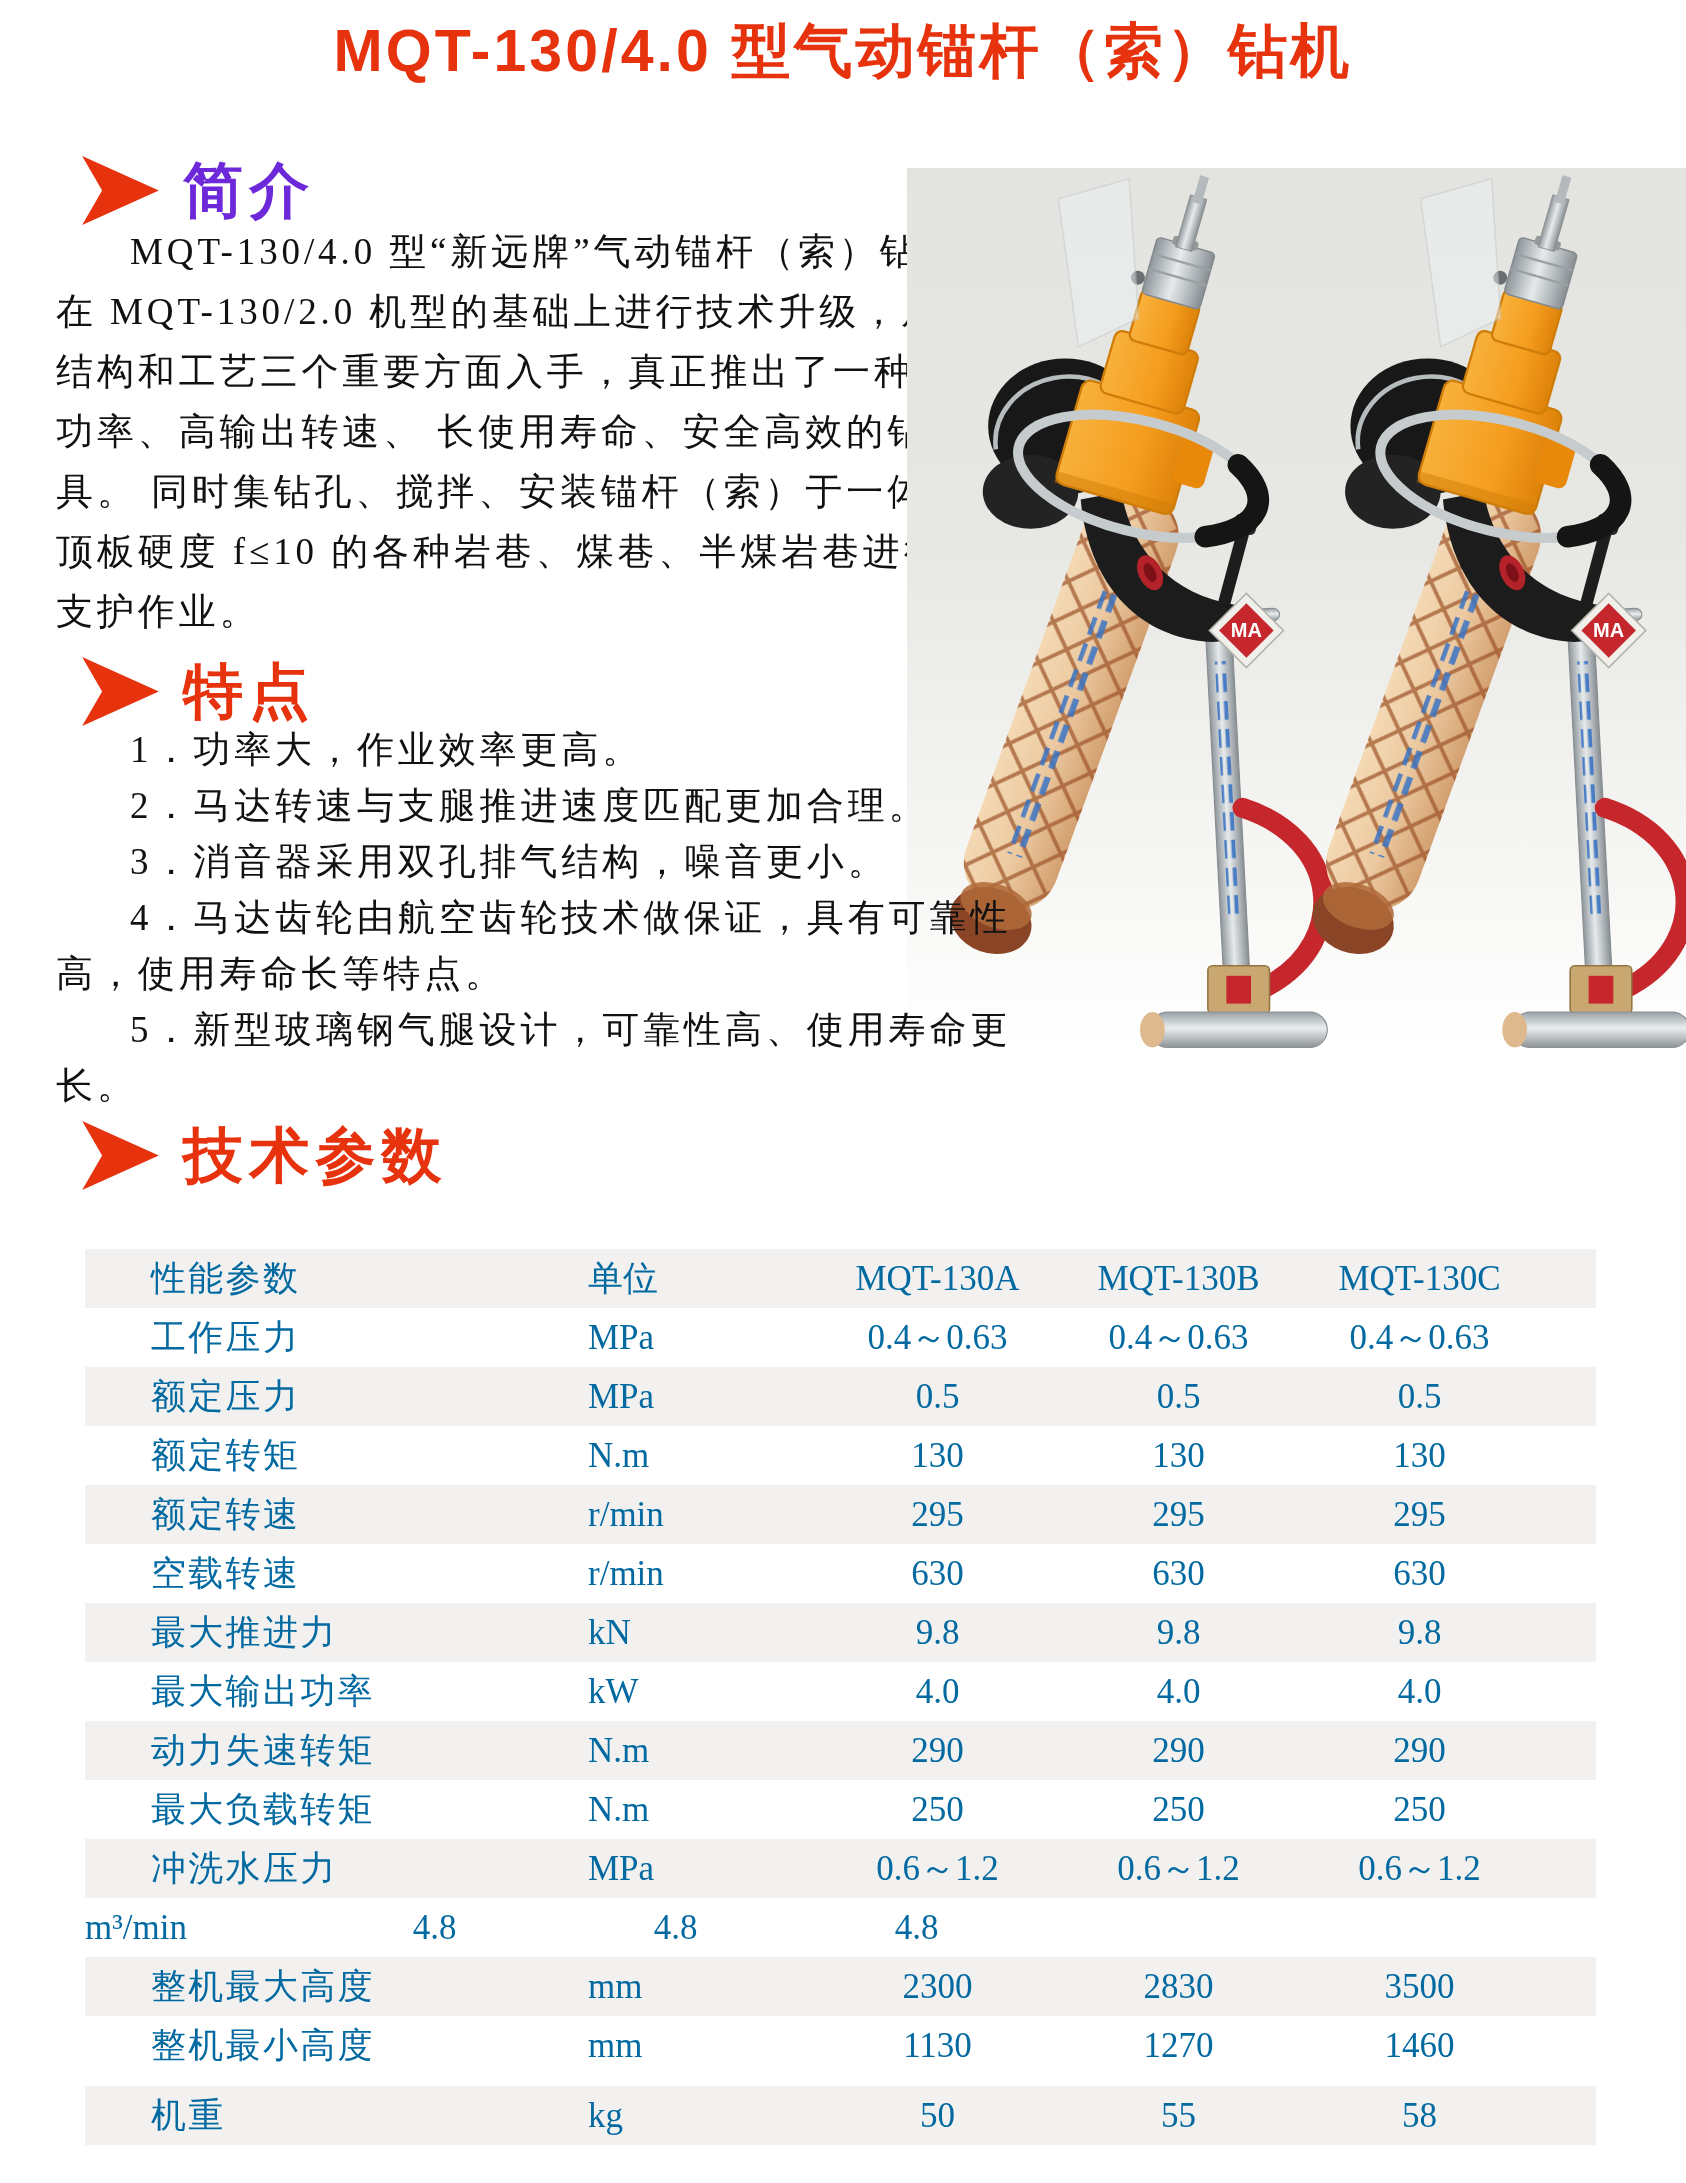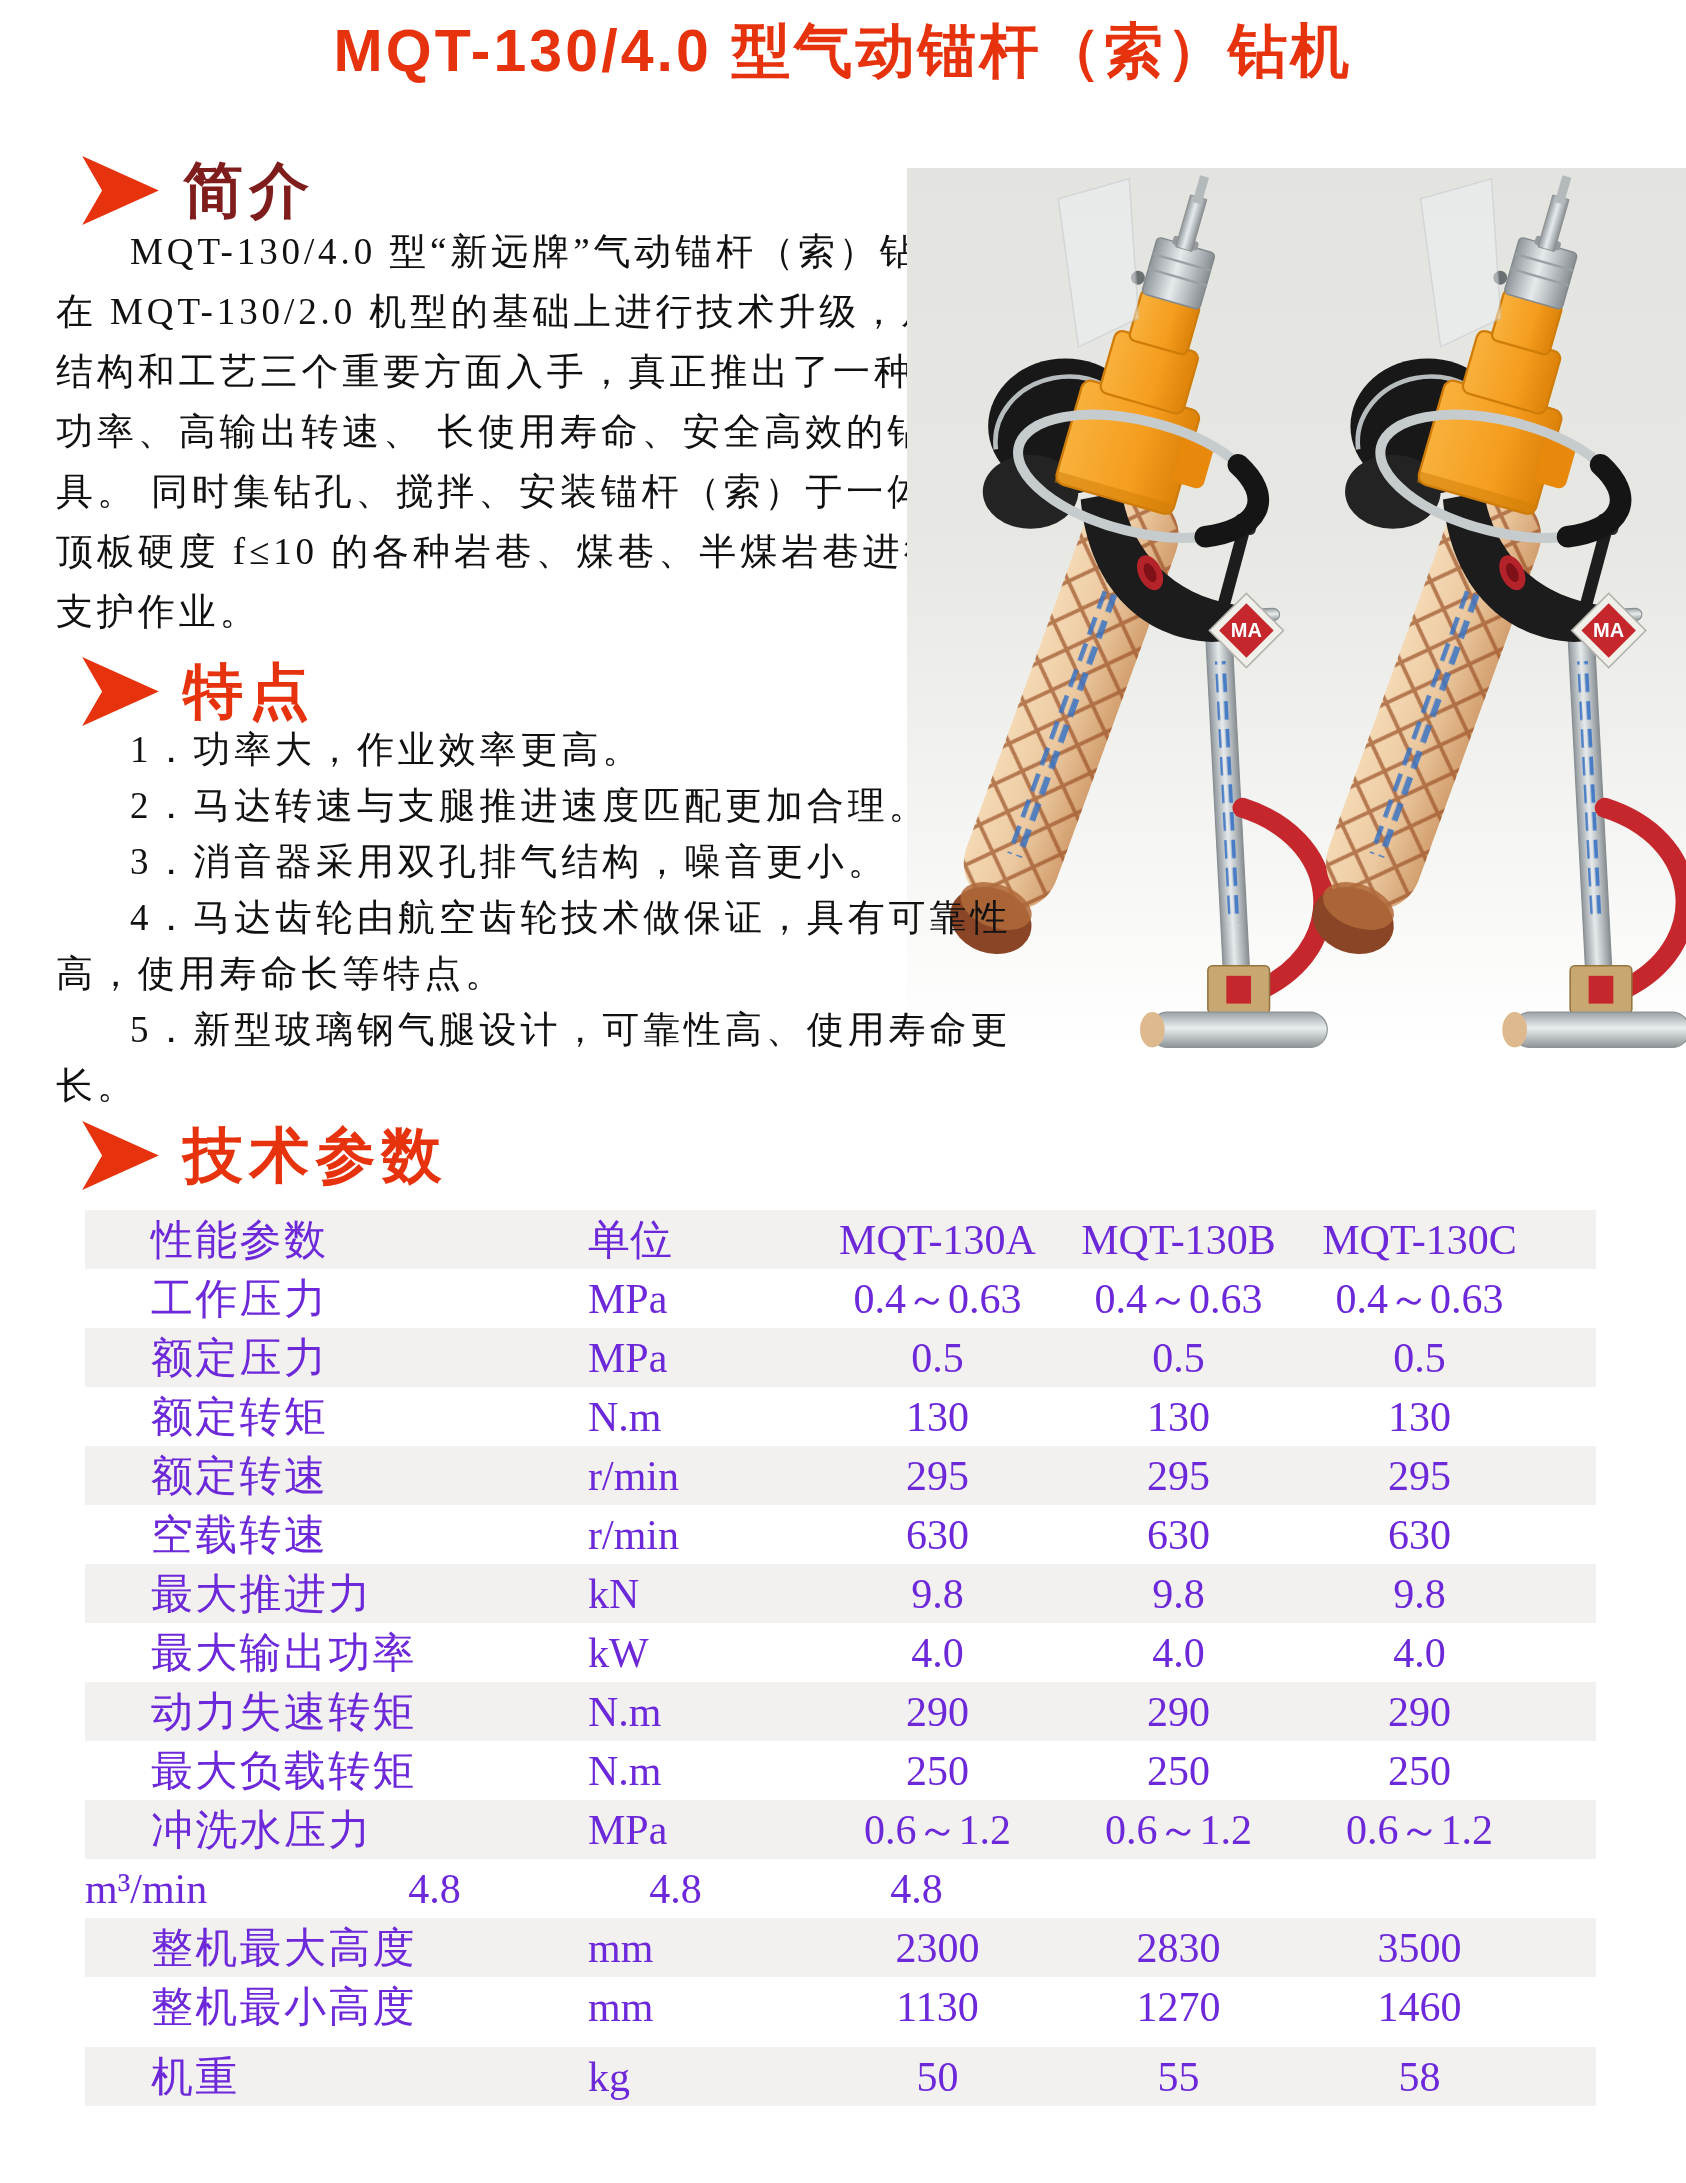--- a/index.html
+++ b/index.html
@@ -29,42 +29,42 @@
   .tline{font-size:37px;letter-spacing:3.9px;white-space:nowrap;}
   .tline.indent{padding-left:74px;}
 
   
   .photo-panel{position:absolute;left:907px;top:168px;width:886px;height:925px;
                background:linear-gradient(180deg,#e3e4e0 0%,#e7e8e4 40%,#f6f6f4 75%,#ffffff 95%);
                overflow:hidden;}
   .photo-panel svg{display:block;}
 
   
-  .spec-table{position:absolute;left:85px;top:1210px;width:1511px;
-              font-size:42px;color:#6d28d9;}
+  .spec-table{position:absolute;left:85px;top:1249px;width:1511px;
+              font-size:35px;color:#0369a1;}
   .spec-row{display:flex;align-items:center;height:59px;}
   .spec-row.header{background:#f2f1ef;}
   .spec-body .spec-row:nth-child(even){background:#f2f1ef;}
   .spec-body .spec-row:last-child{margin-top:11px;}
   .c-name{width:503px;padding-left:66px;box-sizing:border-box;letter-spacing:2.3px;}
   .c-unit{width:229px;}
   .c-val{width:241px;text-align:center;}
 </style>
 </head>
 <body>
 
 <div class="page">
 
   <div class="doc-title" style="color:#e7320e">MQT-130/4.0 型气动锚杆（索）钻机</div>
 
   <div class="sec-head" id="head-intro">
     <svg class="arrow" viewBox="0 0 100 90">
       <polygon points="0,0 100,45 0,90 26,45" fill="#e7320e"></polygon>
     </svg>
-    <span class="sec-label" style="color:#7f1d1d">简介</span>
+    <span class="sec-label" style="color:#6d28d9">简介</span>
   </div>
 
   <div class="text-block" id="intro-lines">
       <div class="tline indent">MQT-130/4.0 型“新远牌”气动锚杆（索）钻机是</div>
       <div class="tline">在 MQT-130/2.0 机型的基础上进行技术升级，从材料、</div>
       <div class="tline">结构和工艺三个重要方面入手，真正推出了一种大输出</div>
       <div class="tline">功率、高输出转速、 长使用寿命、安全高效的钻孔机</div>
       <div class="tline">具。 同时集钻孔、搅拌、安装锚杆（索）于一体，适合</div>
       <div class="tline">顶板硬度 f≤10 的各种岩巷、煤巷、半煤岩巷进行锚杆</div>
       <div class="tline">支护作业。</div>

